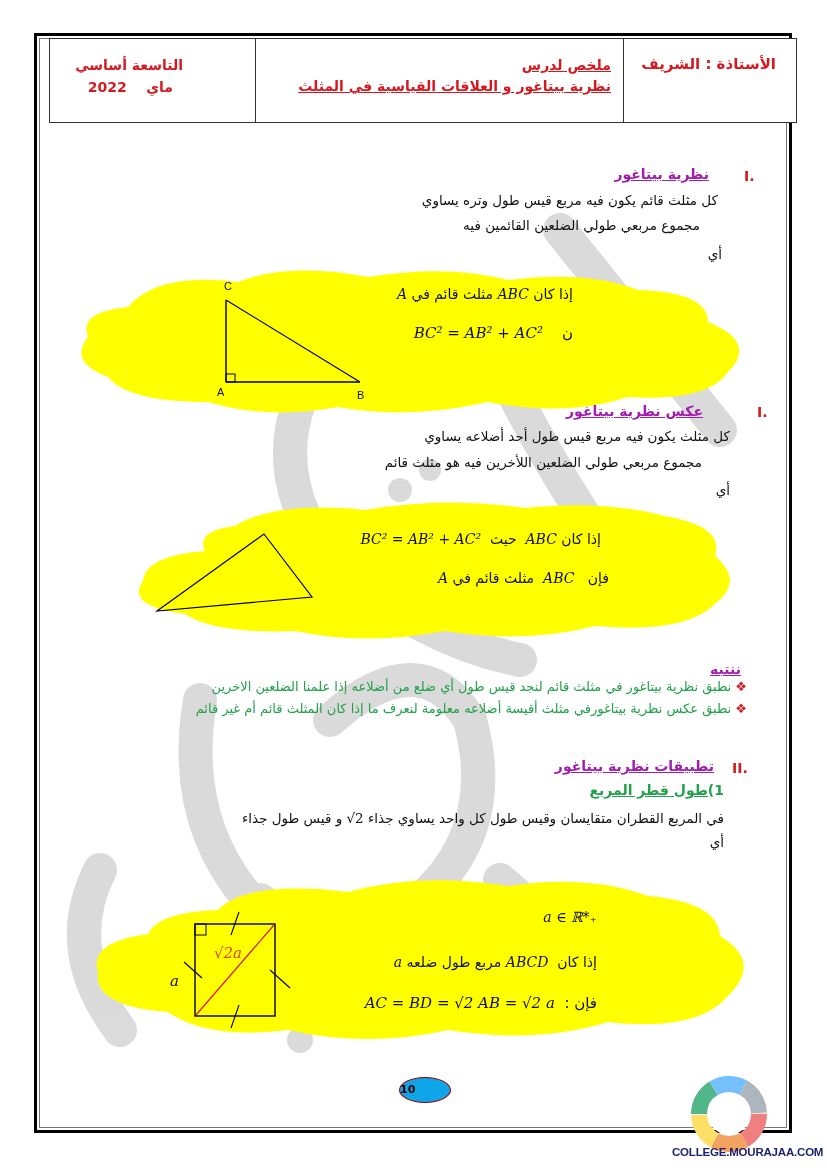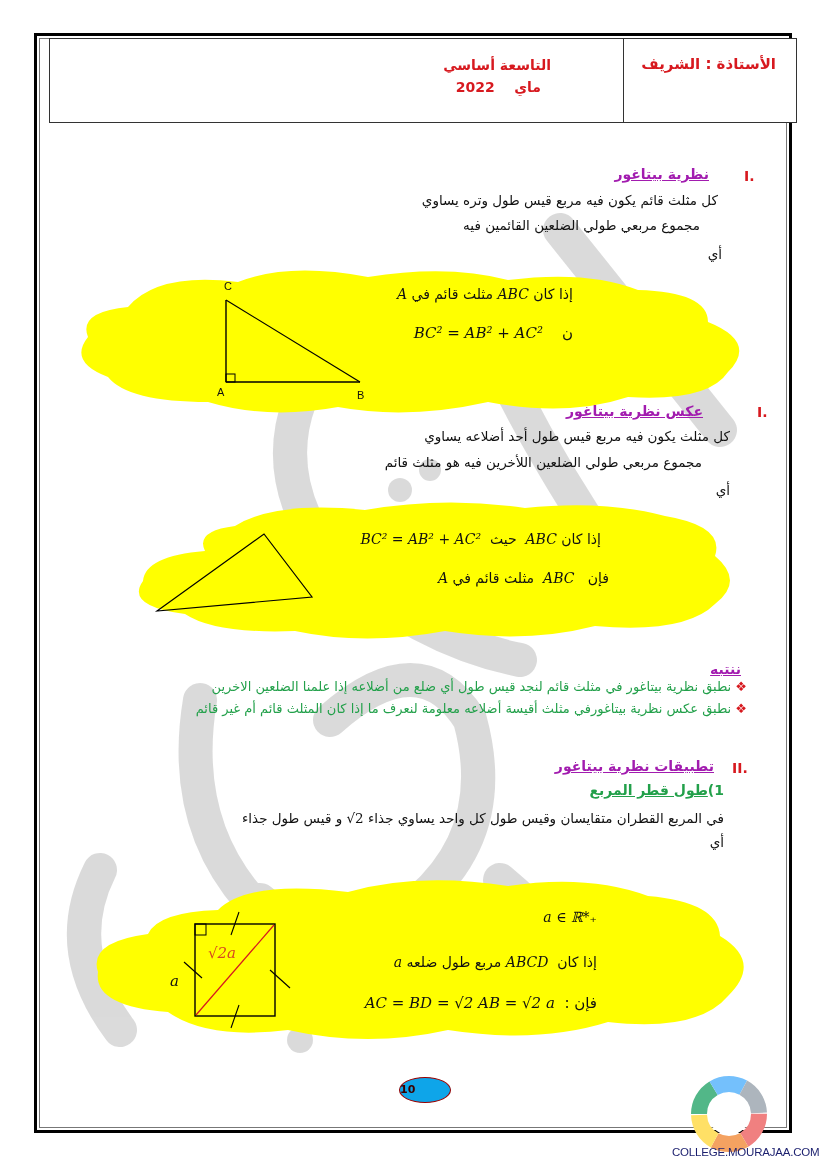--- a/index.html
+++ b/index.html
@@ -29,21 +29,21 @@
   .txt { position:absolute; direction:rtl; font-size:13.5px; color:#111; white-space:nowrap; }
   .sec-title { position:absolute; direction:rtl; font-size:14px; color:#a21caf; font-weight:bold; white-space:nowrap; }
   .sec-title .u { text-decoration:underline; }
   .sec-num { position:absolute; font-size:14px; color:#d7191f; font-weight:bold; }
   .math { font-family:"DejaVu Serif", serif; font-style:italic; }
   .green { color:#22a04a; }
   .bullet { color:#d7191f; }
   .page-num { position:absolute; left:399px; top:1077px; width:52px; height:26px; border-radius:50%;
          background:#0ea5e9; border:1px solid #900; box-sizing:border-box; text-align:left;
          font-size:11px; font-weight:bold; line-height:24px; color:#3a0000; }
-  .logo-text { position:absolute; left:672px; top:1146px; font-size:11.5px; font-weight:normal;
+  .logo-text { position:absolute; left:672px; top:1146px; font-size:11.5px; font-weight:bold;
          color:#1b1f6e; font-family:"Liberation Sans", sans-serif; letter-spacing:-0.2px; }
 </style>
 </head>
 <body>
 
 <svg class="wm" viewBox="0 0 827 1168">
   <g fill="none" stroke="#d9d9d9" stroke-linecap="round" stroke-width="34" opacity="0.95">
     <path d="M560 230 Q640 330 720 430"></path>
     <path d="M470 300 Q520 420 600 540"></path>
     <path d="M300 400 Q270 480 330 560 Q420 640 520 660"></path>
@@ -60,20 +60,24 @@
   </g>
 </svg>
 
 <div class="frame-outer"></div>
 <div class="frame-inner"></div>
 
 <div class="header-table">
   <div class="hcell hc-teacher">
     <span class="t red ar">الأستاذة : الشريف</span>
   </div>
+  <div class="hcell hc-title">
+    <span class="l1 red ar">ملخص لدرس</span>
+    <span class="l2 red ar">نظرية بيتاغور و العلاقات القياسية في المثلث</span>
+  </div>
   <div class="hcell hc-grade">
     <span class="g1 red ar">التاسعة أساسي</span>
     <span class="g2 red" style="direction:rtl;">
       <span>ماي</span>&nbsp;&nbsp;&nbsp;&nbsp;<span>2022</span>
     </span>
   </div>
 </div>
 
 <span class="sec-num" style="left:744px; top:168px;">I.</span>
 <span class="sec-title" style="right:118px; top:166px;"><span class="u">نظرية بيتاغور</span></span>
@@ -157,21 +161,21 @@
 </svg>
 <svg class="cloud" style="left:160px; top:900px;" width="150" height="140">
   <rect x="35" y="24" width="80" height="92" fill="none" stroke="#000" stroke-width="1.4"></rect>
   <rect x="35" y="24" width="11" height="11" fill="none" stroke="#000" stroke-width="1"></rect>
   <line x1="36" y1="115" x2="114" y2="25" stroke="#d7191f" stroke-width="1.2"></line>
   <line x1="71" y1="35" x2="79" y2="12" stroke="#000" stroke-width="1.1"></line>
   <line x1="71" y1="128" x2="79" y2="105" stroke="#000" stroke-width="1.1"></line>
   <line x1="24" y1="62" x2="42" y2="78" stroke="#000" stroke-width="1.1"></line>
   <line x1="110" y1="70" x2="130" y2="88" stroke="#000" stroke-width="1.1"></line>
 </svg>
-<span class="txt math" style="left:208px; top:944px; font-size:15px; color:#d7491f; direction:ltr;">√2a</span>
+<span class="txt math" style="left:214px; top:944px; font-size:15px; color:#d7491f; direction:ltr;">√2a</span>
 <span class="txt math" style="left:170px; top:972px; font-size:15px; direction:ltr;">a</span>
 
 <span class="txt math" style="right:230px; top:909px; font-size:14px; direction:ltr;">a ∈ ℝ*₊</span>
 <div class="txt" style="right:230px; top:954px; font-size:14px;">
   <span>إذا كان</span>&nbsp;
   <span class="math" style="direction:ltr; unicode-bidi:isolate;">ABCD</span>
   <span>مربع طول ضلعه</span>
   <span class="math">a</span>
 </div>
 <div class="txt" style="right:230px; top:994px; font-size:15px;">

